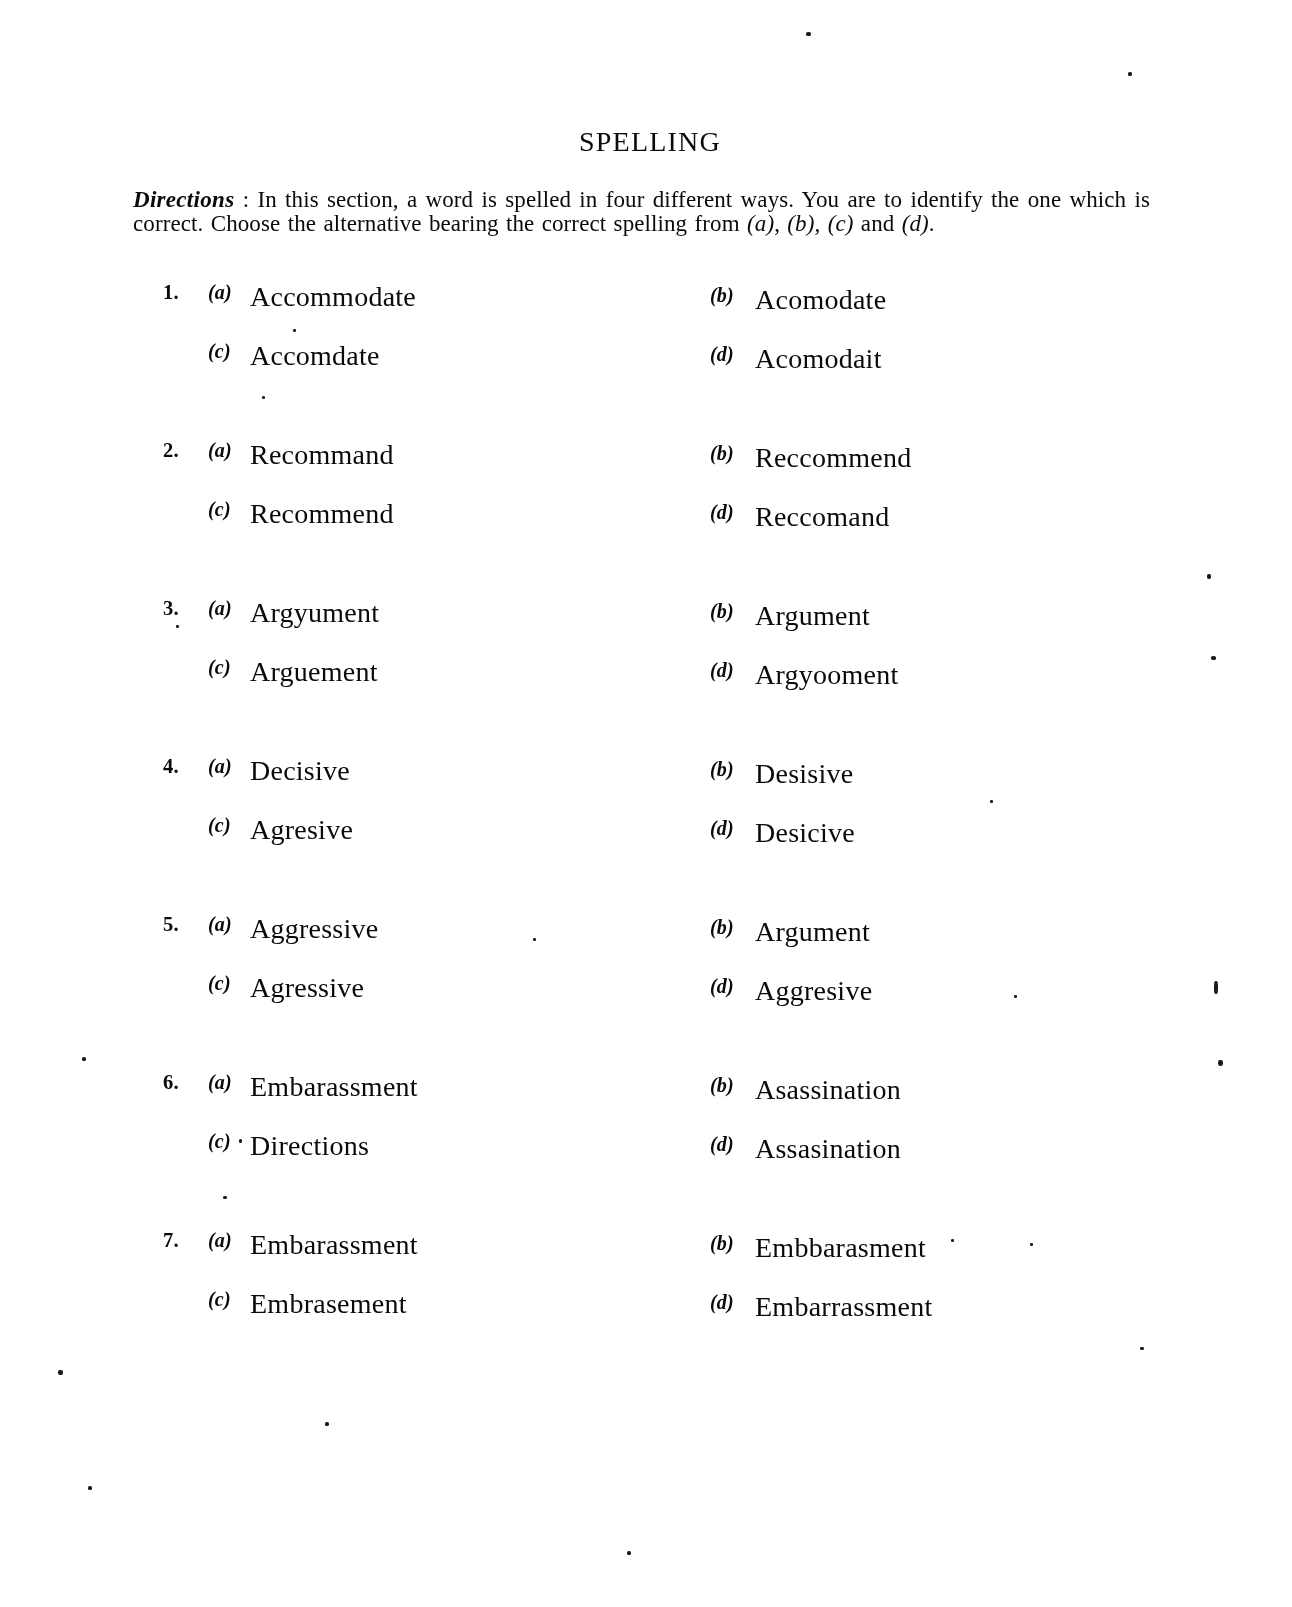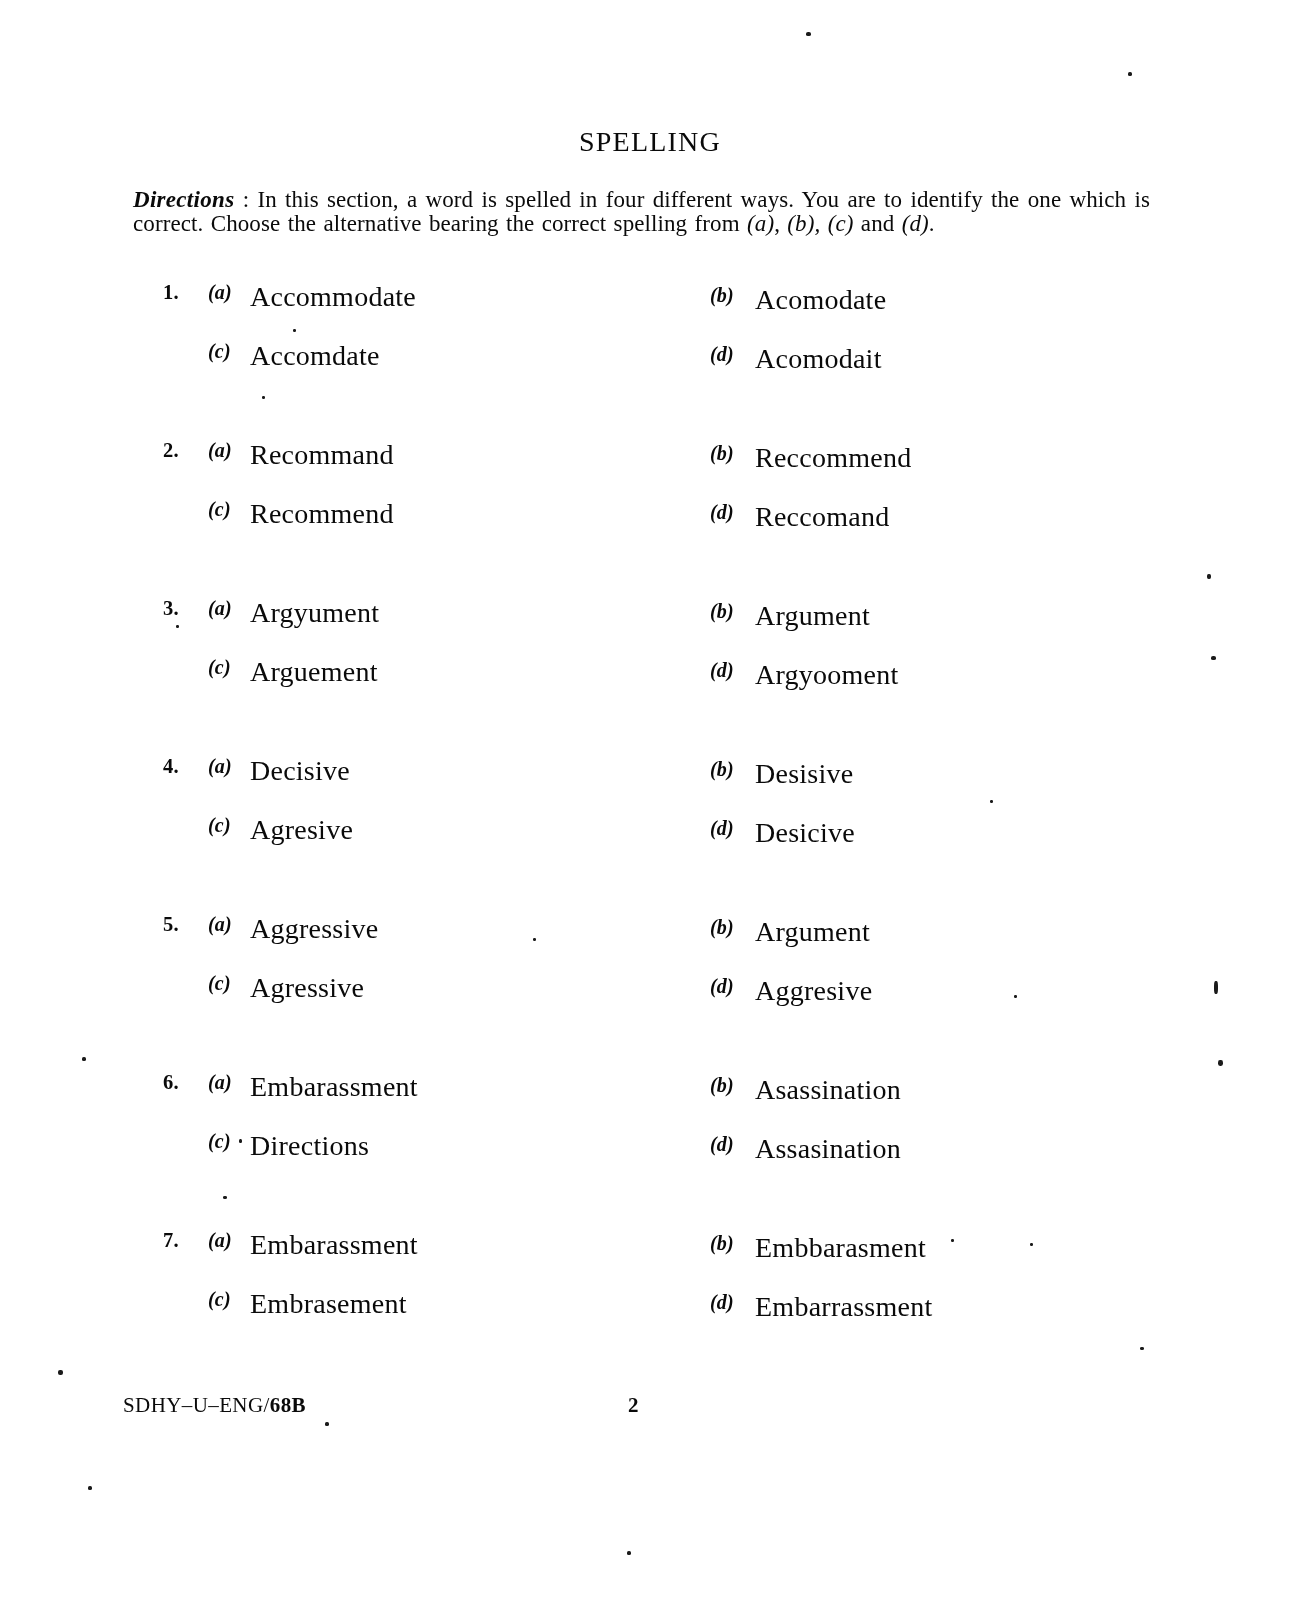--- a/index.html
+++ b/index.html
@@ -222,24 +222,20 @@
         <span class="col-right"><span class="optlabel r-b">(b)</span><span class="opttext r-b">Embbarasment</span></span>
       </div>
       <div class="qrow">
         <span class="col-left"><span class="optlabel">(c)</span><span class="opttext">Embrasement</span></span>
         <span class="col-right"><span class="optlabel r-d">(d)</span><span class="opttext r-d">Embarrassment</span></span>
       </div>
     </div>
 
   </div>
 
-  <div class="footer">
-    <span class="footer-code"><span>SDHY–U–ENG/</span><span class="bold">68B</span></span>
-    <span class="footer-pageno">2</span>
-  </div>
 
   <div class="speck" style="left:806px; top:32px; width:5px; height:4px;"></div>
   <div class="speck" style="left:1128px; top:72px; width:4px; height:4px;"></div>
   <div class="speck" style="left:293px; top:329px; width:3px; height:3px;"></div>
   <div class="speck" style="left:262px; top:396px; width:3px; height:3px;"></div>
   <div class="speck" style="left:1207px; top:574px; width:4px; height:5px;"></div>
   <div class="speck" style="left:176px; top:625px; width:3px; height:3px;"></div>
   <div class="speck" style="left:1211px; top:656px; width:5px; height:4px;"></div>
   <div class="speck" style="left:990px; top:800px; width:3px; height:3px;"></div>
   <div class="speck" style="left:533px; top:938px; width:3px; height:3px;"></div>

